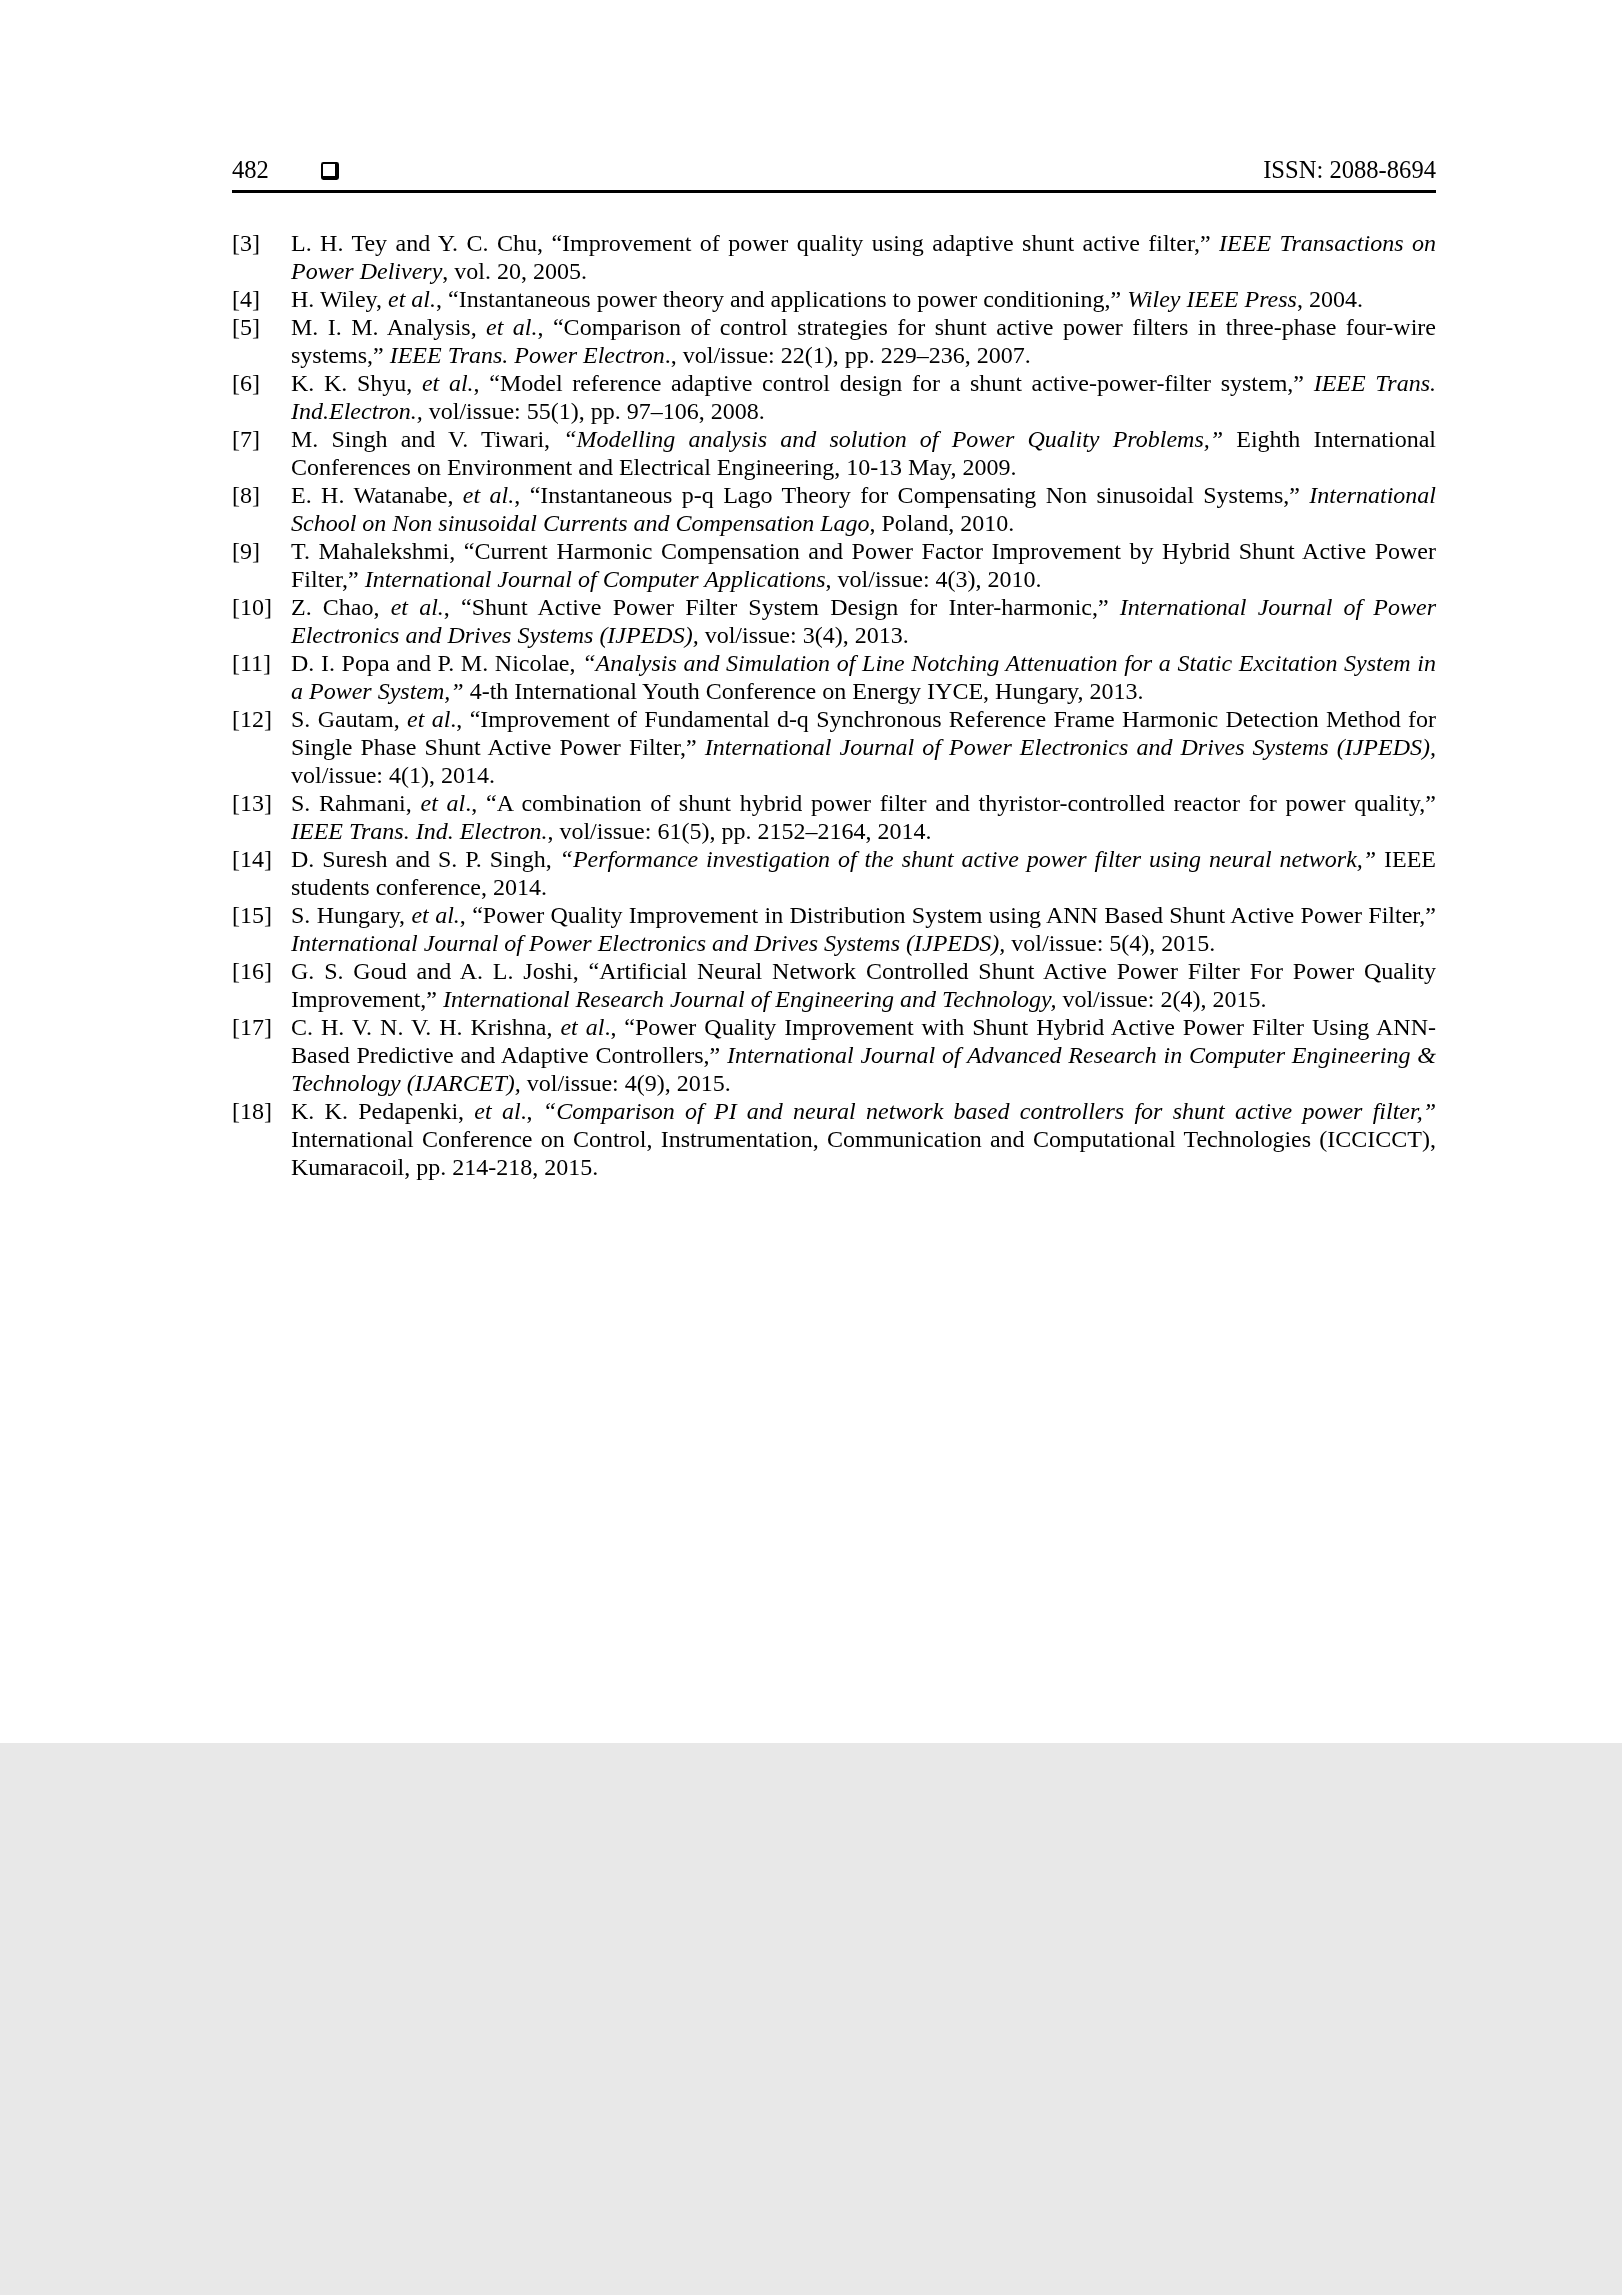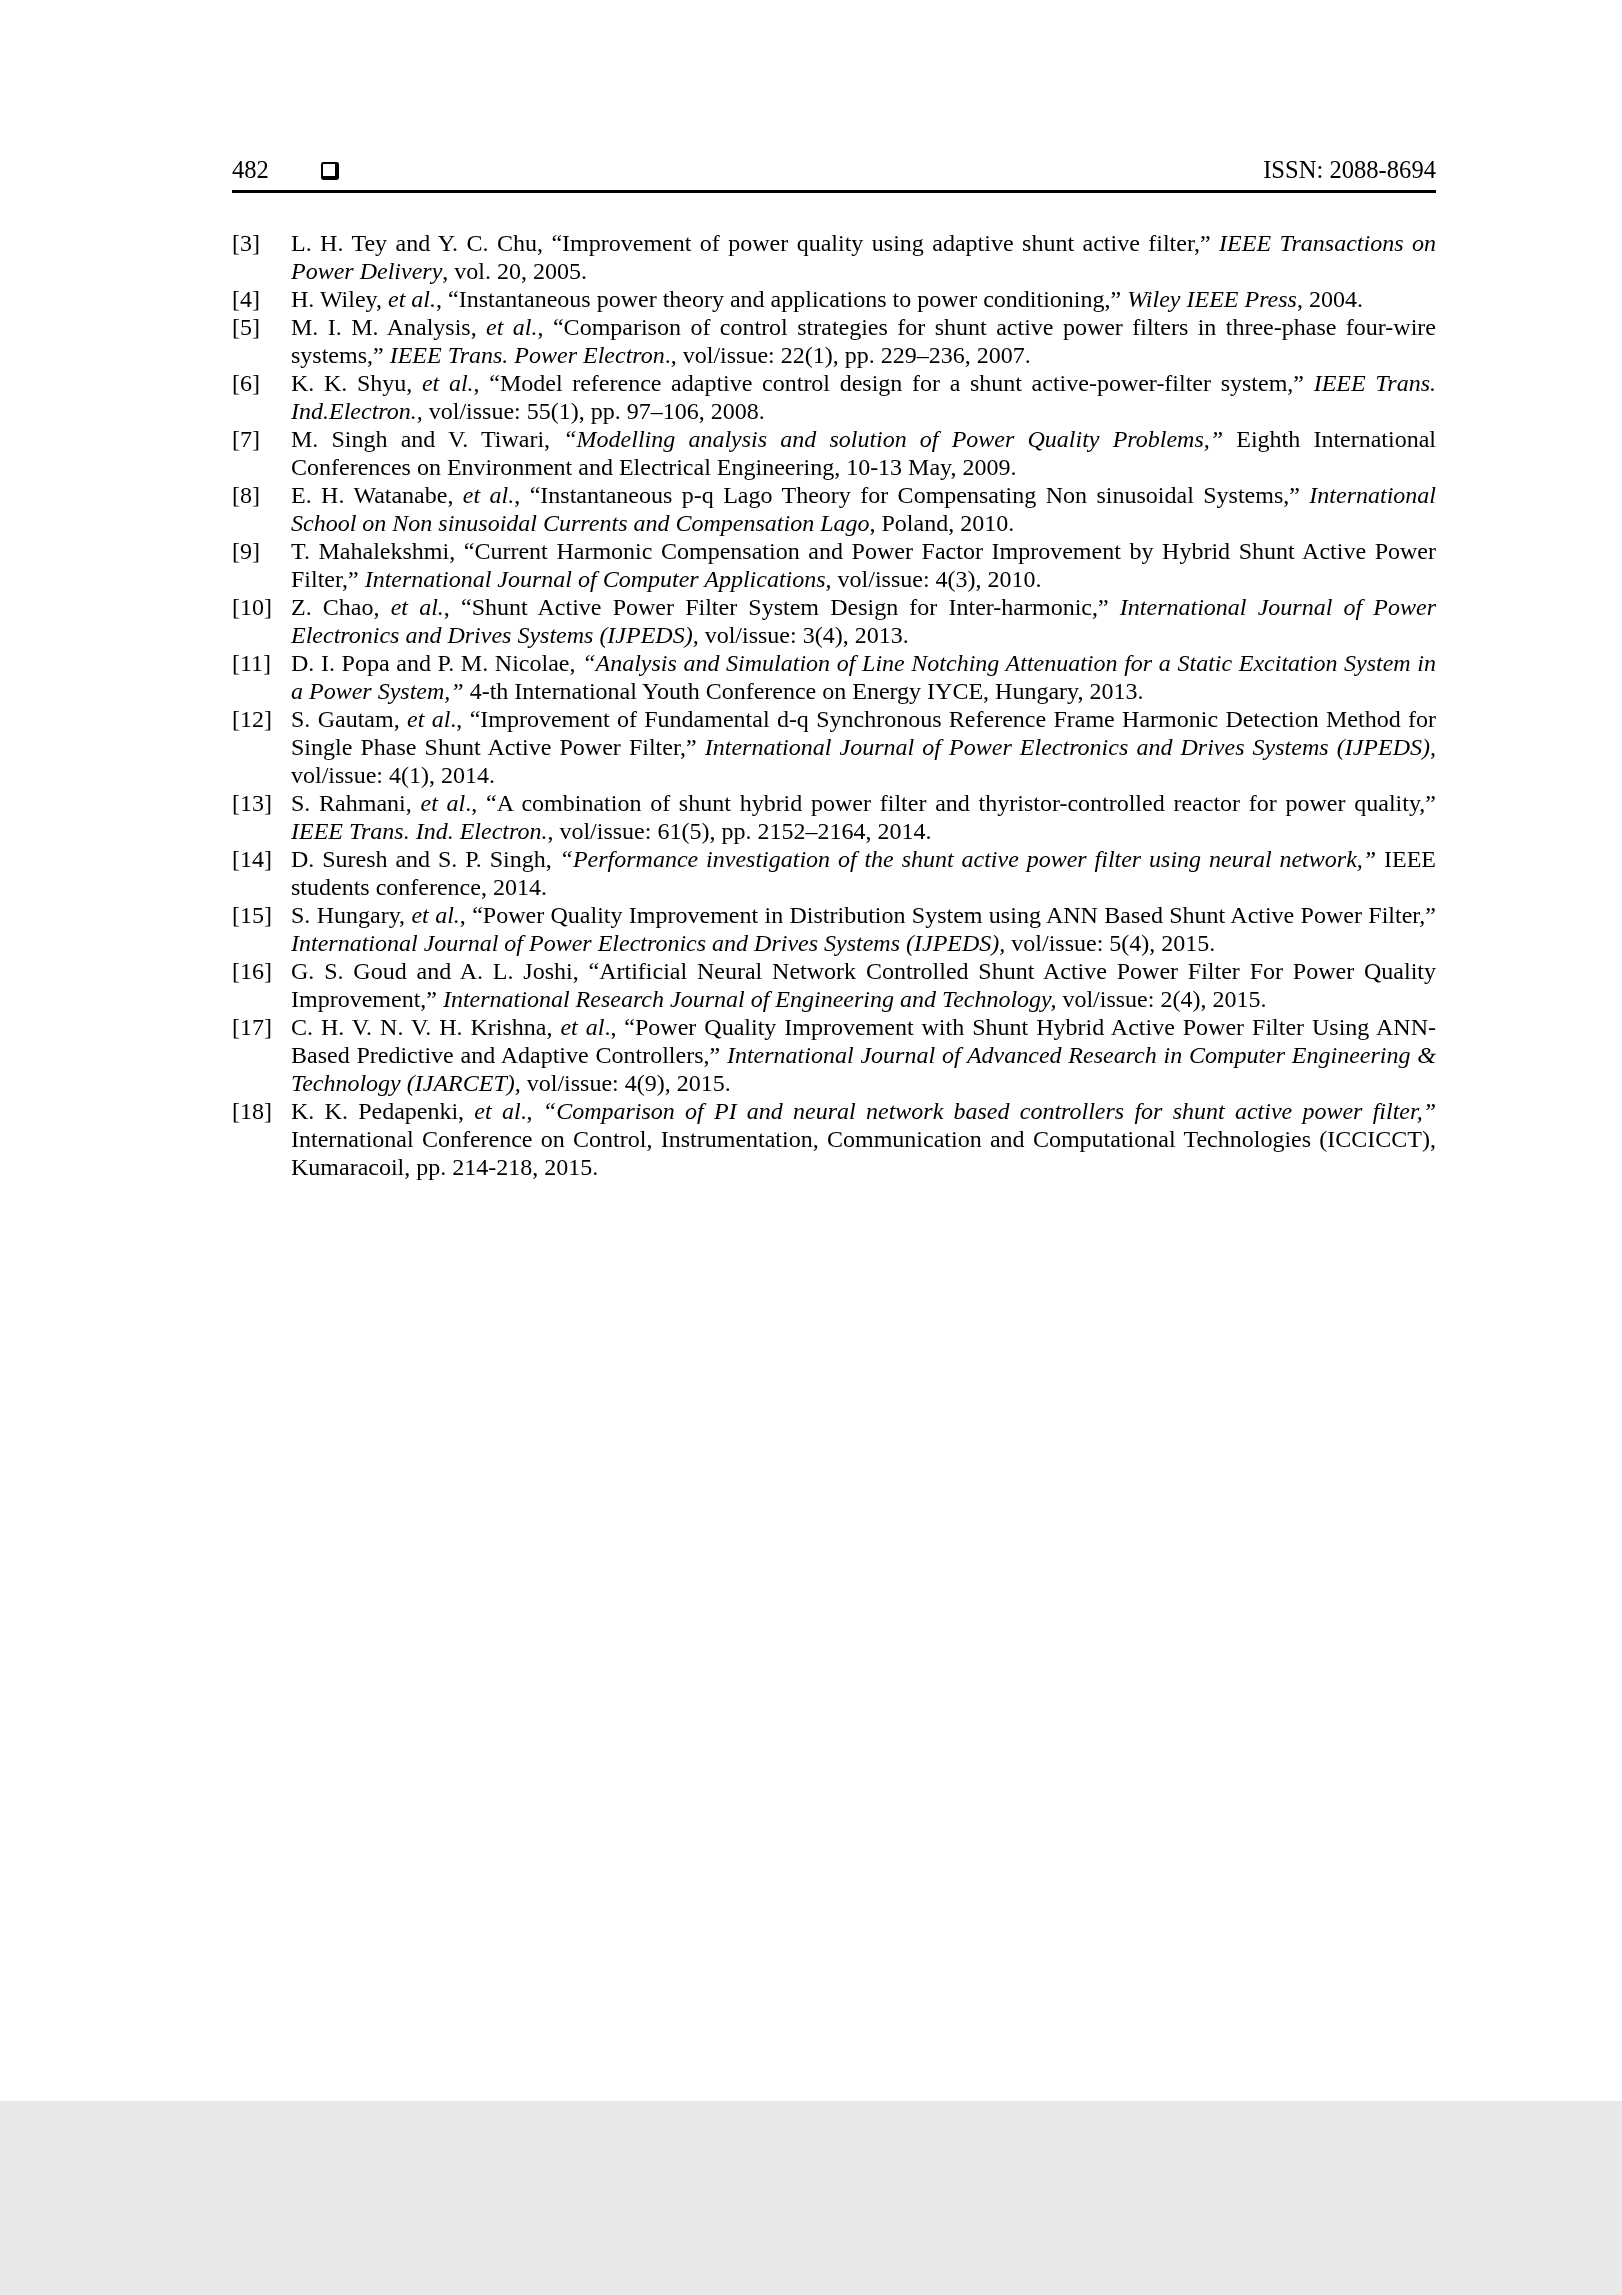--- a/index.html
+++ b/index.html
@@ -3,21 +3,21 @@
 <meta charset="utf-8">
 <style>
   html, body {
     margin: 0;
     padding: 0;
     background: #e8e8e8;
   }
   .page {
     position: relative;
     width: 1623px;
-    height: 2101px;
+    height: 1743px;
     margin: 0 auto;
     background: #ffffff;
     color: #000000;
     font-family: "Liberation Serif", "DejaVu Serif", serif;
     overflow: hidden;
   }
   .content {
     position: absolute;
     left: 232px;
     top: 156px;

